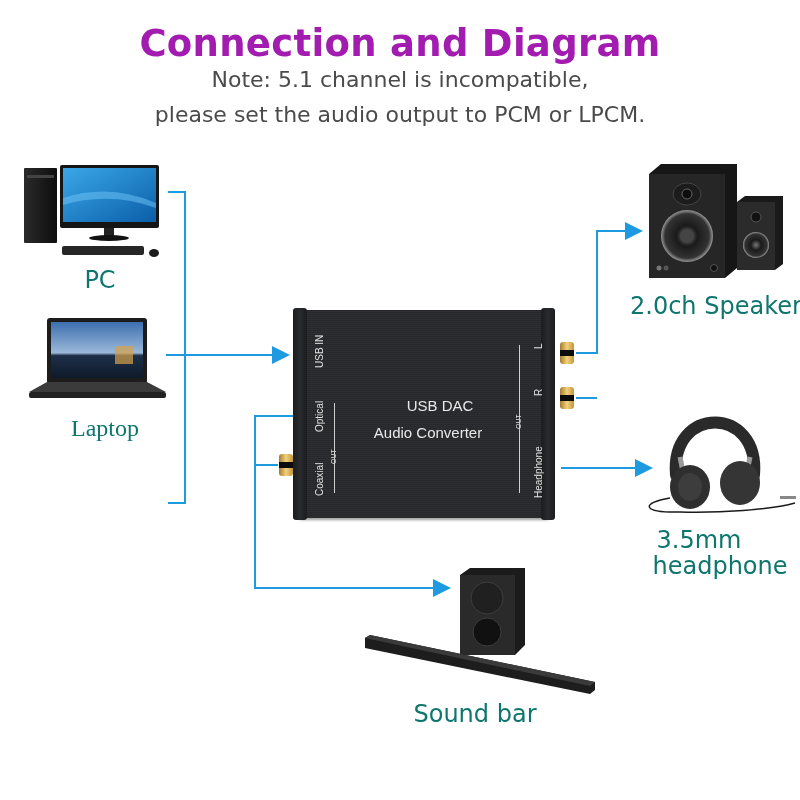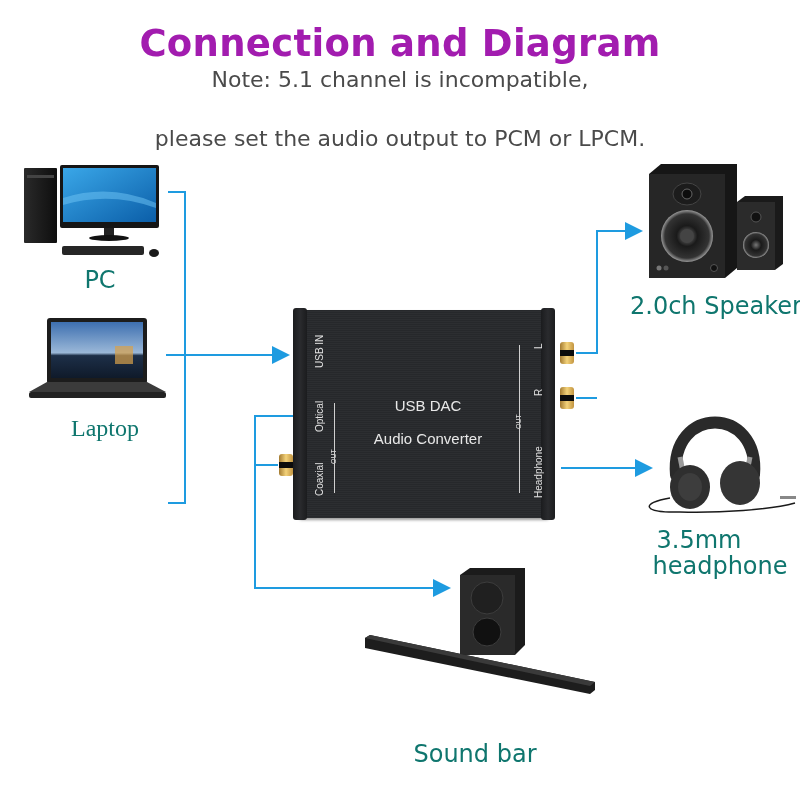--- a/index.html
+++ b/index.html
@@ -1,32 +1,32 @@
 <!DOCTYPE html>
 <html><head>
 <meta charset="utf-8">
 <style>
   html, body { margin: 0; padding: 0; background: #ffffff; }
   body { width: 800px; height: 800px; position: relative; overflow: hidden; font-family: "DejaVu Sans", "Liberation Sans", sans-serif; }
   .title { position: absolute; left: 0; width: 800px; top: 22px; text-align: center; font-size: 37px; font-weight: bold; color: #a21caf; letter-spacing: 0.3px; }
   .note { position: absolute; left: 0; width: 800px; text-align: center; font-size: 22px; color: #4a4a4a; }
   .note1 { top: 67px; }
-  .note2 { top: 102px; margin-top: 24px; }
+  .note2 { top: 102px; }
   .label { position: absolute; font-size: 24px; color: #0f766e; text-align: center; white-space: nowrap; }
   svg.wires { position: absolute; left: 0; top: 0; width: 800px; height: 800px; }
   .device { position: absolute; }
   
   .dac { position: absolute; left: 293px; top: 310px; width: 262px; height: 208px; }
   .dac-body { position: absolute; left: 6px; top: 0; width: 250px; height: 208px; border-radius: 3px;
     background: repeating-linear-gradient(0deg, #2c2e31 0px, #2c2e31 1px, #26282b 1px, #26282b 2px); box-shadow: 0 2px 3px rgba(0,0,0,0.4); }
   .dac-cap { position: absolute; top: -2px; width: 14px; height: 212px; background: linear-gradient(90deg,#1b1c1e,#2a2b2e,#1b1c1e); border-radius: 3px; }
   .dac-cap.left { left: 0; } .dac-cap.right { right: 0; }
   .dac-text { position: absolute; color: #e8e8e8; font-family: "Liberation Sans", sans-serif; text-align: center; }
-  .dac-title1 { left: 60px; width: 150px; top: 87px; font-size: 15px; }
-  .dac-title2 { left: 60px; width: 150px; top: 120px; font-size: 15px; }
+  .dac-title1 { left: 72px; width: 150px; top: 87px; font-size: 15px; }
+  .dac-title2 { left: 60px; width: 150px; top: 114px; font-size: 15px; }
   .vtext { position: absolute; color: #e0e0e0; font-family: "Liberation Sans", sans-serif; font-size: 10px; transform: rotate(-90deg); transform-origin: left top; white-space: nowrap; }
   .vtext.small { font-size: 7px; }
   .port { position: absolute; width: 14px; height: 22px; border-radius: 3px; background: linear-gradient(90deg,#a37a30,#f3d27a,#c29440); }
   .port::after { content: ""; position: absolute; left: 0; right: 0; top: 8px; height: 6px; background: #0c0c0c; }
 </style>
 </head>
 <body>
 
 <div class="title">Connection and Diagram</div>
 <div class="note note1">Note: 5.1 channel is incompatible,</div>
@@ -154,13 +154,13 @@
 <div class="label" style="left:640px;width:160px;top:552px;">headphone</div>
 
 <svg class="device" style="left:360px;top:560px;" width="245" height="145" viewBox="0 0 245 145">
   <path d="M100,15 L110,8 L165,8 L165,85 L155,95 L100,95 Z" fill="#1b1b1b"></path>
   <rect x="100" y="15" width="55" height="80" fill="#2a2a2a"></rect>
   <circle cx="127" cy="38" r="16" fill="#202020" stroke="#3d3d3d"></circle>
   <circle cx="127" cy="72" r="14" fill="#111" stroke="#3d3d3d"></circle>
   <path d="M5,78 L10,75 L235,122 L235,130 L230,134 L5,88 Z" fill="#1d1d1d"></path>
   <path d="M5,78 L10,75 L235,122 L230,126 Z" fill="#3a3a3a"></path>
 </svg>
-<div class="label" style="left:390px;width:170px;top:740px;">Sound bar</div>
+<div class="label" style="left:390px;width:170px;top:700px;">Sound bar</div>
 
 </body></html>

